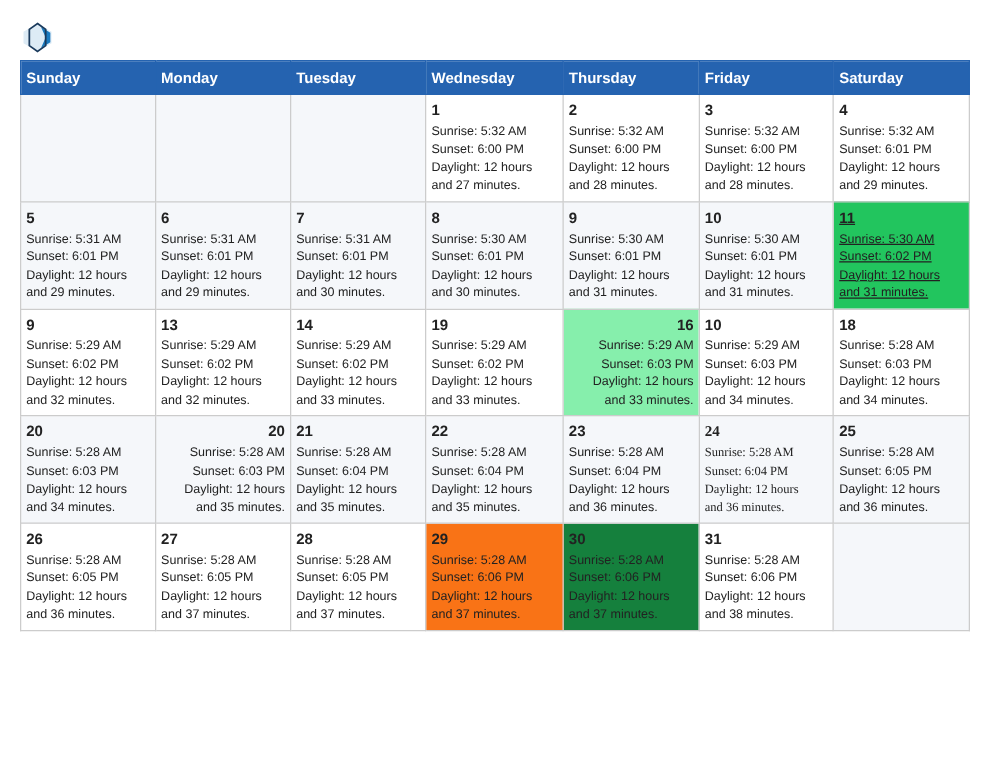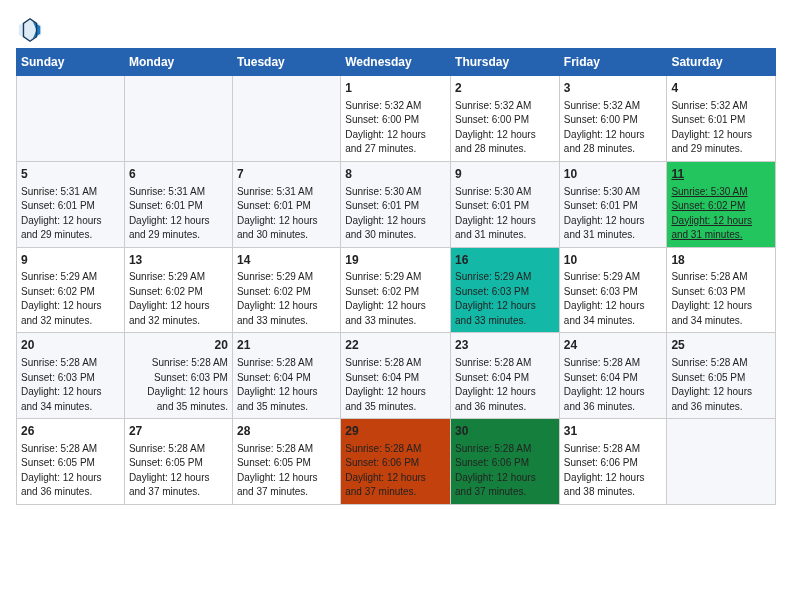--- a/index.html
+++ b/index.html
@@ -229,21 +229,21 @@
 Daylight: 12 hours
 and 33 minutes.</div>
         </td>
         <td style="background: rgb(255, 255, 255);">
           <div class="day-num">19</div>
           <div class="day-info" style="white-space: pre-line;">Sunrise: 5:29 AM
 Sunset: 6:02 PM
 Daylight: 12 hours
 and 33 minutes.</div>
         </td>
-        <td style="background: #14b8a6;">
+        <td style="background: #86efac; text-align: right;">
           <div class="day-num">16</div>
           <div class="day-info" style="white-space: pre-line;">Sunrise: 5:29 AM
 Sunset: 6:03 PM
 Daylight: 12 hours
 and 33 minutes.</div>
         </td>
         <td style="background: rgb(255, 255, 255);">
           <div class="day-num">10</div>
           <div class="day-info" style="white-space: pre-line;">Sunrise: 5:29 AM
 Sunset: 6:03 PM
@@ -287,21 +287,21 @@
 Daylight: 12 hours
 and 35 minutes.</div>
         </td>
         <td style="background: rgb(245, 247, 250);">
           <div class="day-num">23</div>
           <div class="day-info" style="white-space: pre-line;">Sunrise: 5:28 AM
 Sunset: 6:04 PM
 Daylight: 12 hours
 and 36 minutes.</div>
         </td>
-        <td style="background: rgb(245, 247, 250);">
+        <td style="background: rgb(245, 247, 250); font-family: Liberation Serif, serif;">
           <div class="day-num">24</div>
           <div class="day-info" style="white-space: pre-line;">Sunrise: 5:28 AM
 Sunset: 6:04 PM
 Daylight: 12 hours
 and 36 minutes.</div>
         </td>
         <td style="background: rgb(245, 247, 250);">
           <div class="day-num">25</div>
           <div class="day-info" style="white-space: pre-line;">Sunrise: 5:28 AM
 Sunset: 6:05 PM
@@ -324,21 +324,21 @@
 Daylight: 12 hours
 and 37 minutes.</div>
         </td>
         <td style="background: rgb(255, 255, 255);">
           <div class="day-num">28</div>
           <div class="day-info" style="white-space: pre-line;">Sunrise: 5:28 AM
 Sunset: 6:05 PM
 Daylight: 12 hours
 and 37 minutes.</div>
         </td>
-        <td style="background: #c2410c; margin-top: 28px;">
+        <td style="background: #f97316; margin-top: 28px;">
           <div class="day-num">29</div>
           <div class="day-info" style="white-space: pre-line;">Sunrise: 5:28 AM
 Sunset: 6:06 PM
 Daylight: 12 hours
 and 37 minutes.</div>
         </td>
         <td style="background: #15803d;">
           <div class="day-num">30</div>
           <div class="day-info" style="white-space: pre-line;">Sunrise: 5:28 AM
 Sunset: 6:06 PM

